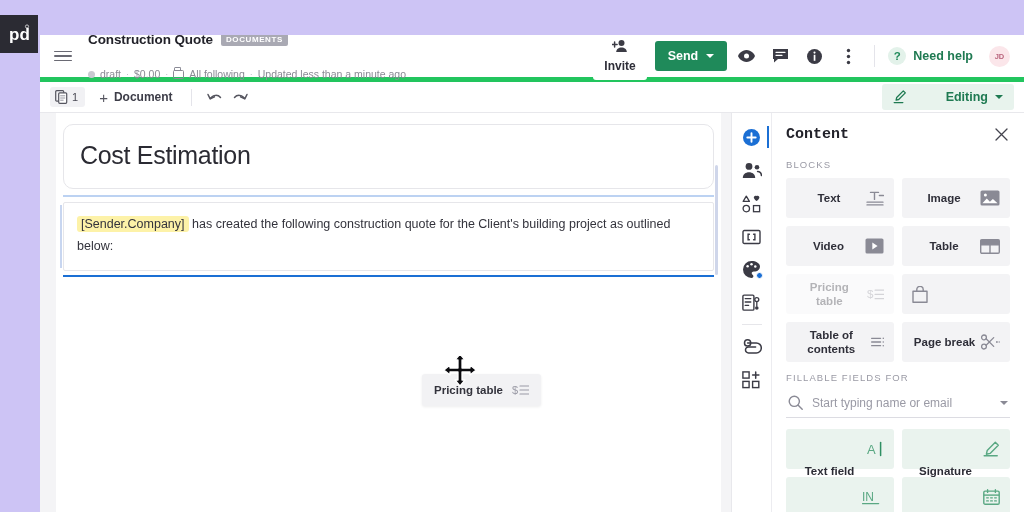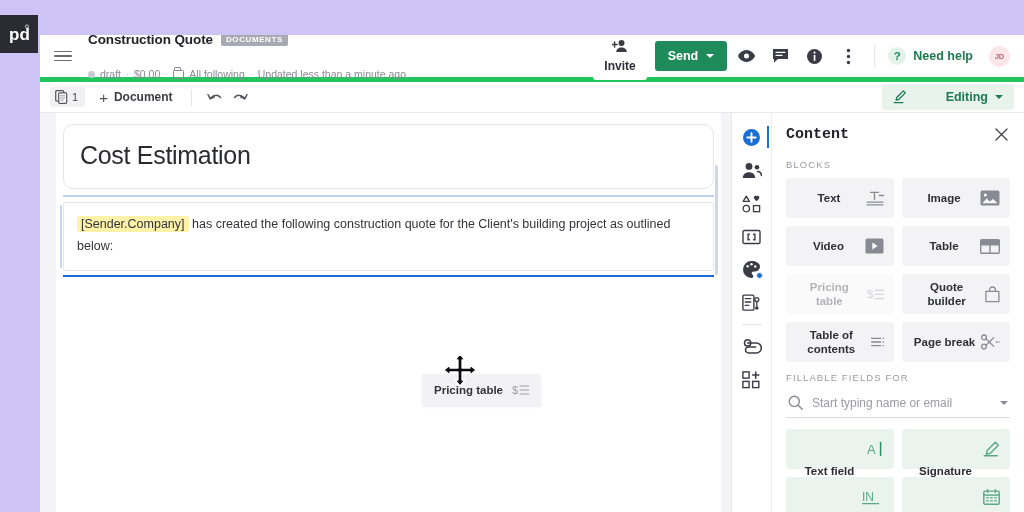--- a/index.html
+++ b/index.html
@@ -435,21 +435,20 @@
           </div>
 
           <div class="tile dim">
             <span class="tile-lbl">Pricing table</span>
             <svg width="18" height="15" viewBox="0 0 18 15" aria-hidden="true">
               <text x="0" y="11.5" font-family="Liberation Sans, sans-serif" font-size="12" fill="#8a8a95">$</text>
               <path d="M8.4 3h9M8.4 7.4h9M8.4 11.8h9" stroke="#8a8a95" stroke-width="1.3" stroke-linecap="round"></path>
             </svg>
           </div>
           <div class="tile">
-            <span class="tile-lbl">Quote builder</span>
             <svg width="16" height="17" viewBox="0 0 16 17" aria-hidden="true">
               <path d="M1 5.2h14v11H1z" fill="none" stroke="#8a8a95" stroke-width="1.4" stroke-linejoin="round"></path>
               <path d="M4.8 5.2V3.6a3.2 3.2 0 016.4 0v1.6" fill="none" stroke="#8a8a95" stroke-width="1.4" stroke-linecap="round"></path>
             </svg>
           </div>
 
           <div class="tile">
             <span class="tile-lbl">Table of contents</span>
             <svg width="18" height="14" viewBox="0 0 18 14" aria-hidden="true">
               <path d="M0.8 2h12M0.8 7h12M0.8 12h12" stroke="#8a8a95" stroke-width="1.7" stroke-linecap="round"></path>

